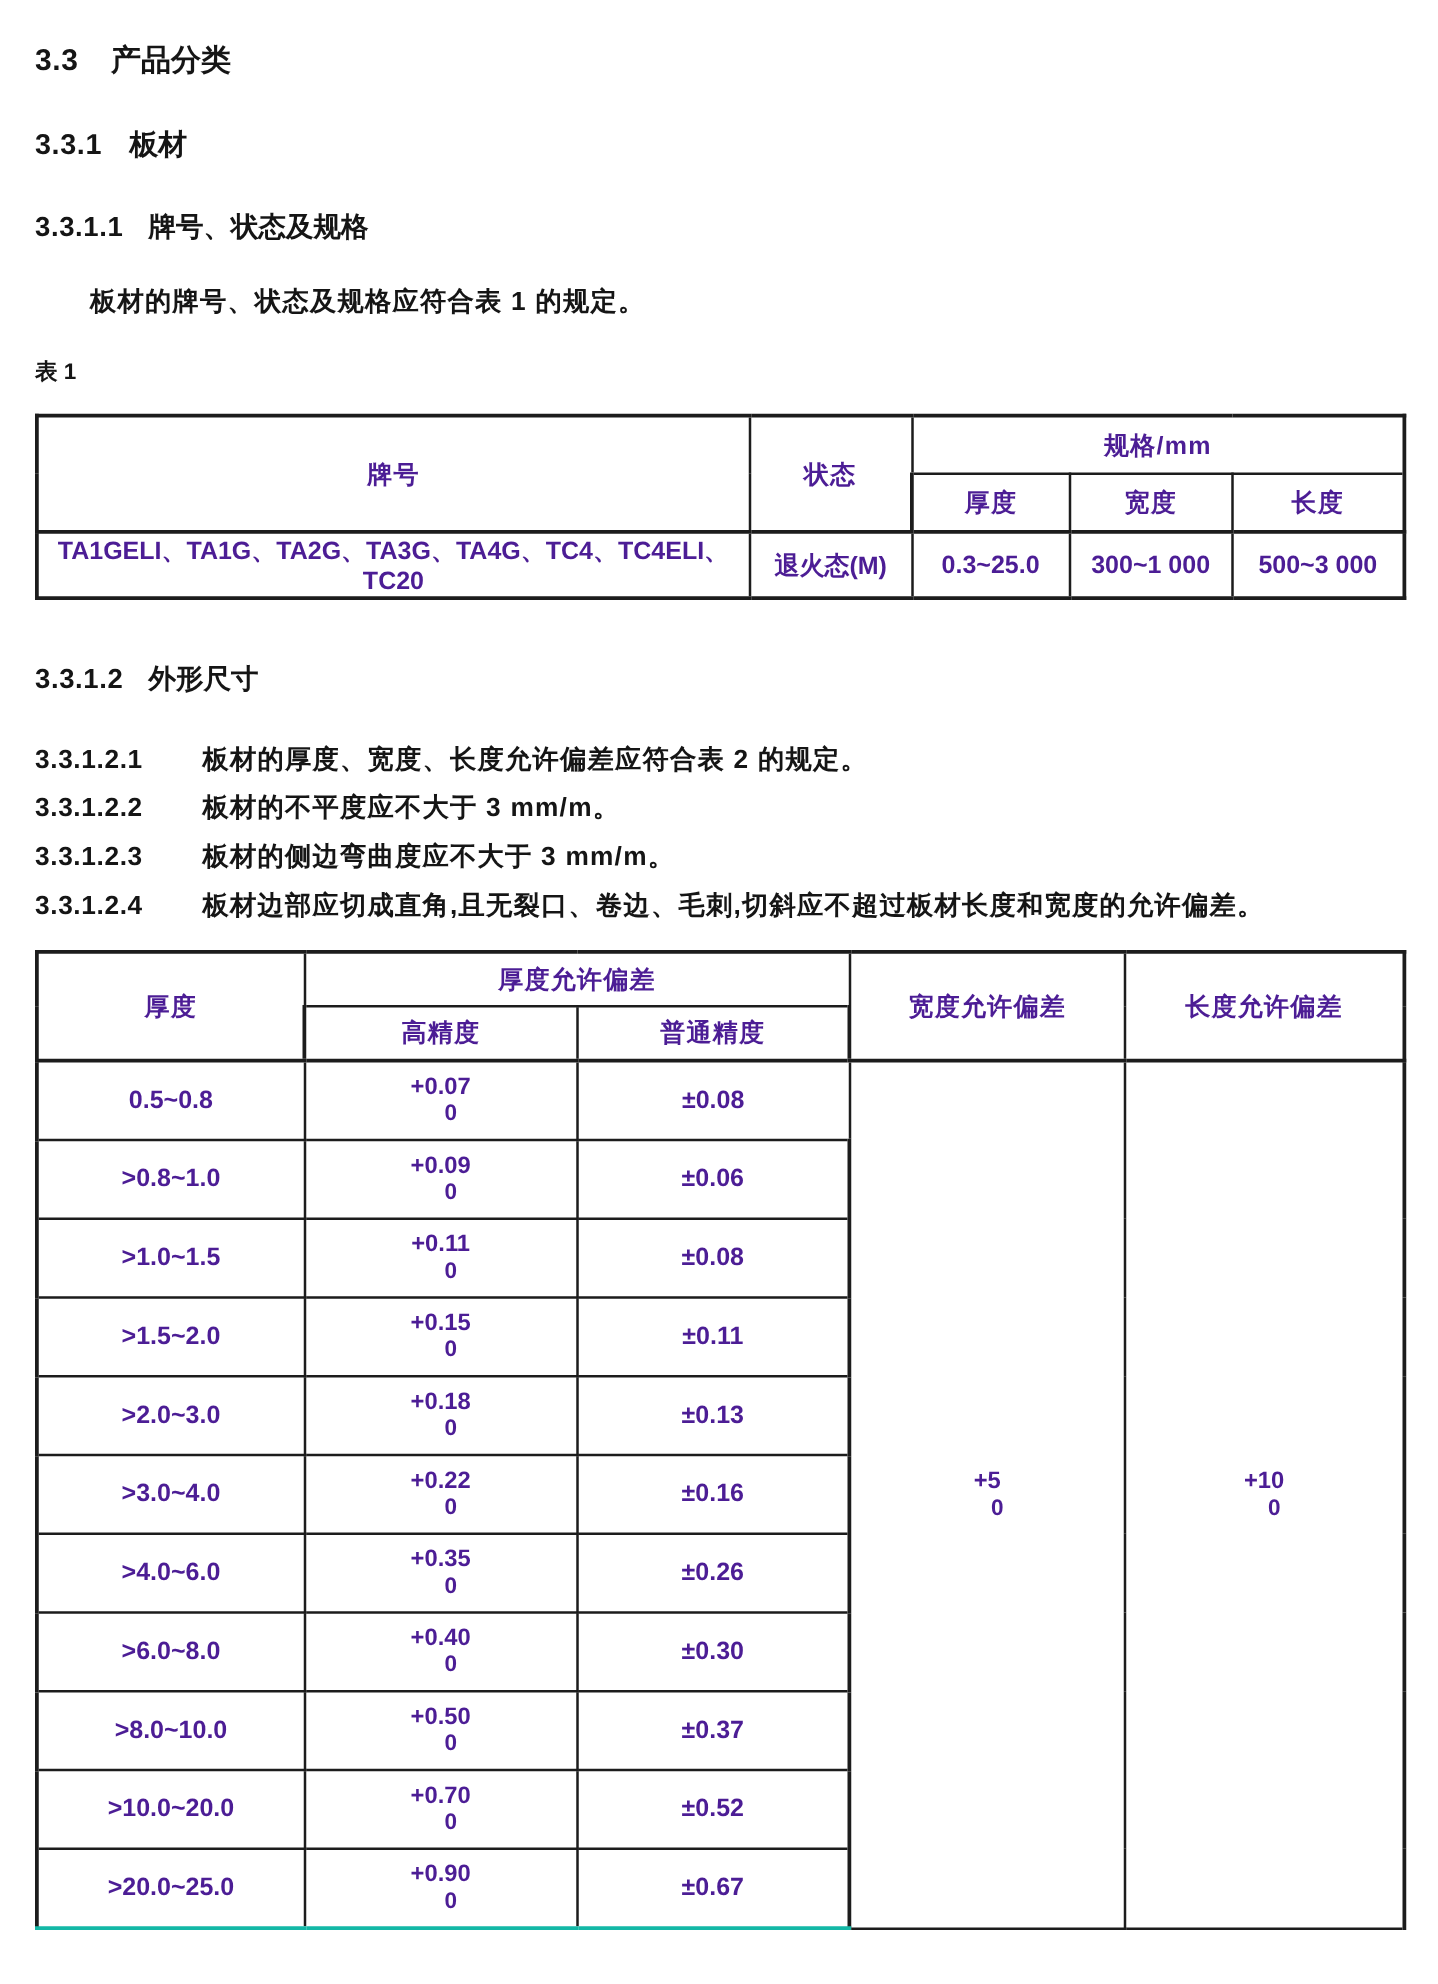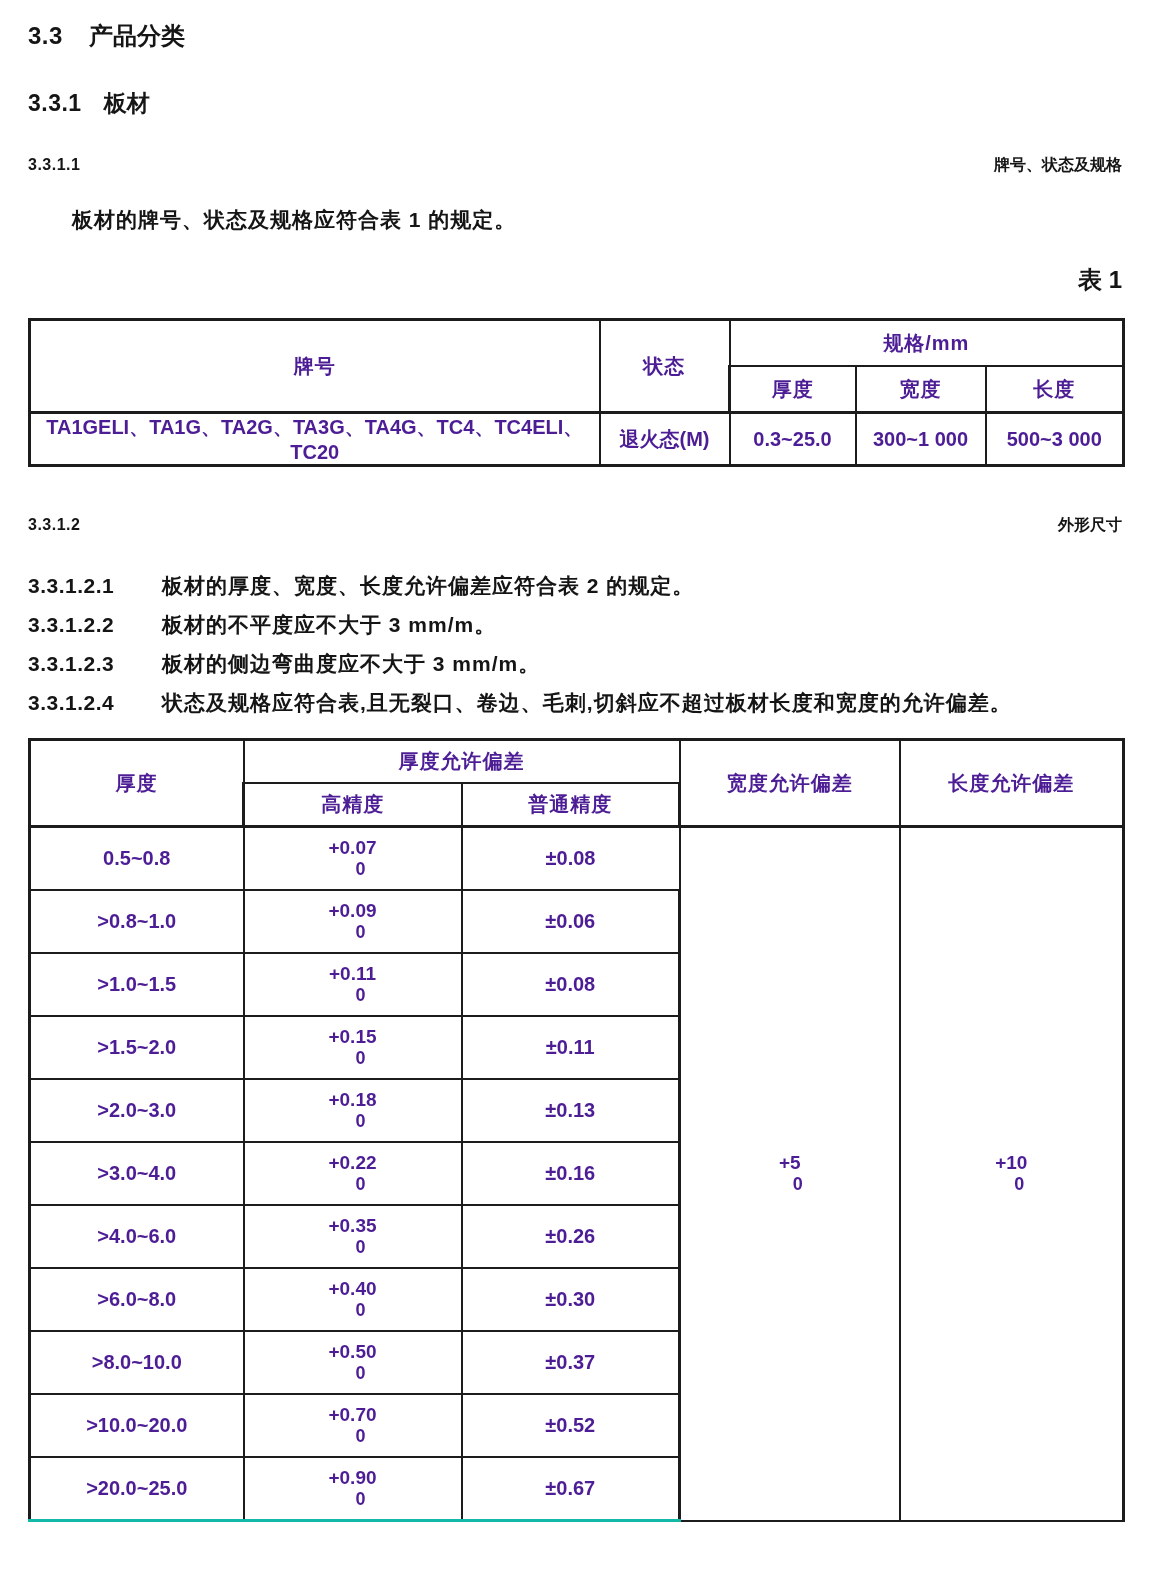--- a/index.html
+++ b/index.html
@@ -2,42 +2,42 @@
 <html><head>
 <meta charset="utf-8">
 <style>
   html,body{margin:0;padding:0;background:#ffffff;}
   body{
     width:1150px;height:1587px;
     font-family:"Liberation Sans","DejaVu Sans",sans-serif;
     color:#151515;
     -webkit-font-smoothing:antialiased;
   }
-  .page{padding:14px 28px 0 28px;box-sizing:border-box;}
+  .page{padding:26px 28px 0 28px;box-sizing:border-box;}
 
   
   .hrow{display:flex;align-items:baseline;font-weight:700;}
   .hnum{letter-spacing:0.5px;}
   .h1{font-size:24px;margin-top:6px;}
   .h1 .htitle{margin-left:26px;}
   .h2{font-size:23px;margin-top:36px;}
   .h2 .htitle{margin-left:22px;}
-  .h3{font-size:16px;margin-top:36px;justify-content:space-between;}
+  .h3{font-size:22px;margin-top:36px;}
   .h3 .htitle{margin-left:20px;}
 
   .para{font-size:21px;font-weight:600;margin-top:30px;text-indent:44px;letter-spacing:1px;}
 
   
   .clauses{margin-top:30px;}
   .clause{display:flex;font-size:21px;font-weight:600;line-height:39px;letter-spacing:0.5px;}
   .clause .cnum{font-weight:700;min-width:116px;}
   .clause .ctext{margin-left:18px;letter-spacing:1px;}
 
   
-  .caption{width:100%;text-align:right;font-size:24px;font-weight:700;}
+  .caption{width:100%;text-align:left;font-size:18px;font-weight:700;}
   .cap1{margin-top:30px;}
   .cap2-row{position:relative;margin-top:18px;height:30px;}
   .cap2-row .caption{position:absolute;left:0;right:0;top:0;}
   .unit-note{position:absolute;right:2px;top:2px;font-size:19px;font-weight:700;}
 
   
   table{border-collapse:collapse;width:1094px;table-layout:fixed;}
   th,td{border:2px solid #1c1c1c;text-align:center;vertical-align:middle;
         font-size:20px;color:#4c1d95;padding:0;}
   th{font-weight:700;letter-spacing:1px;}
@@ -130,21 +130,21 @@
     <div class="clause">
       <span class="cnum">3.3.1.2.2</span>
       <span class="ctext">板材的不平度应不大于 3 mm/m。</span>
     </div>
     <div class="clause">
       <span class="cnum">3.3.1.2.3</span>
       <span class="ctext">板材的侧边弯曲度应不大于 3 mm/m。</span>
     </div>
     <div class="clause">
       <span class="cnum">3.3.1.2.4</span>
-      <span class="ctext">状态及规格应符合表,且无裂口、卷边、毛刺,切斜应不超过板材长度和宽度的允许偏差。</span>
+      <span class="ctext">板材边部应切成直角,且无裂口、卷边、毛刺,切斜应不超过板材长度和宽度的允许偏差。</span>
     </div>
   </div>
 
 
   <table class="t2">
     <colgroup>
       <col style="width:214px">
         <col style="width:218px">
         <col style="width:218px">
       <col style="width:220px">

